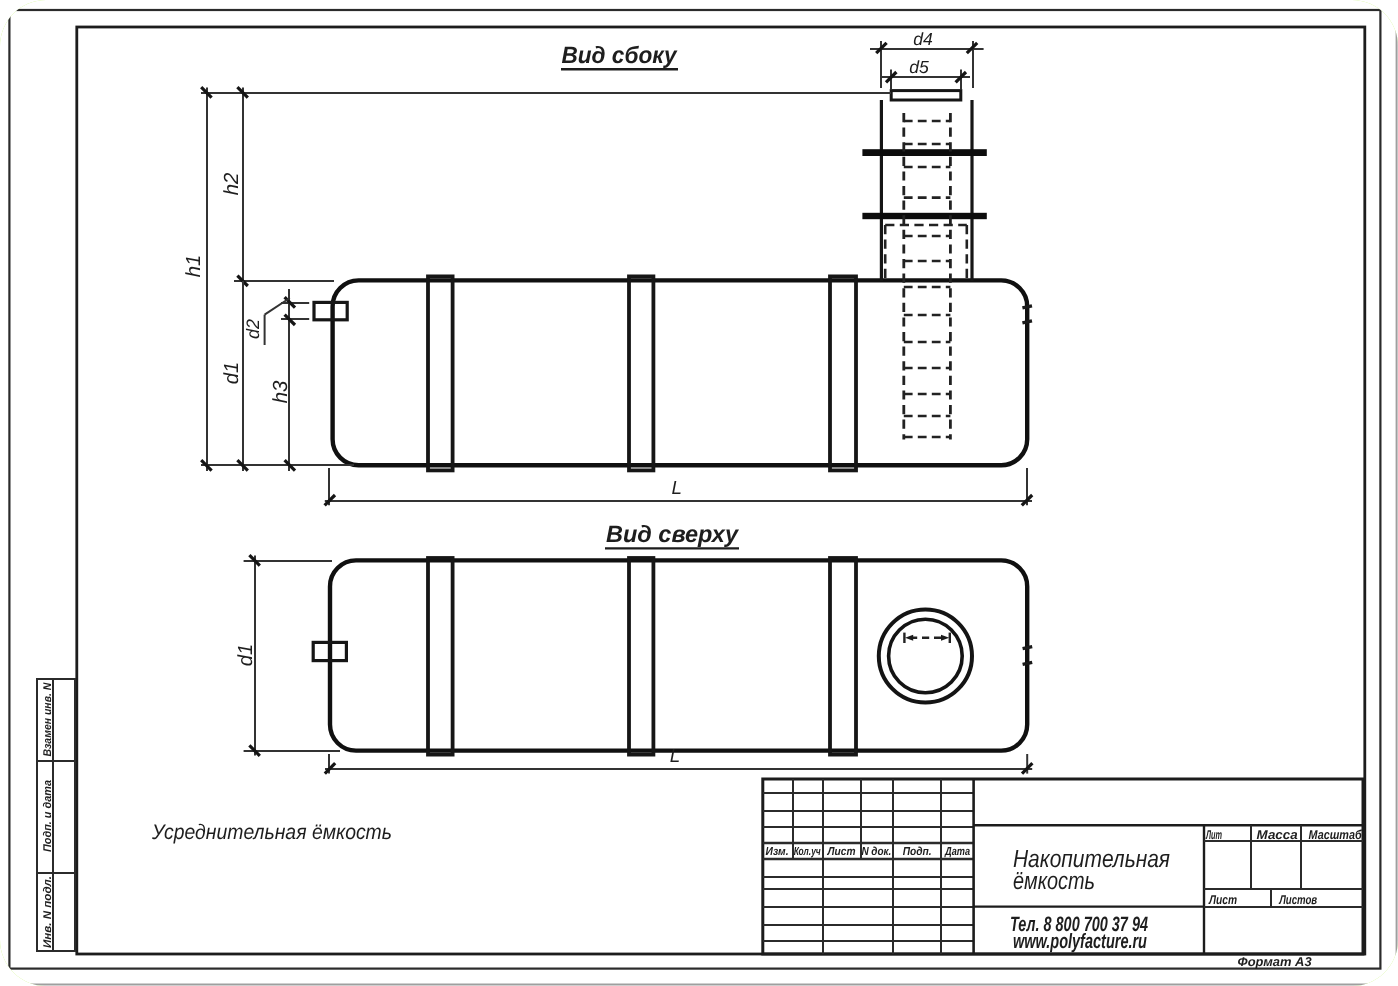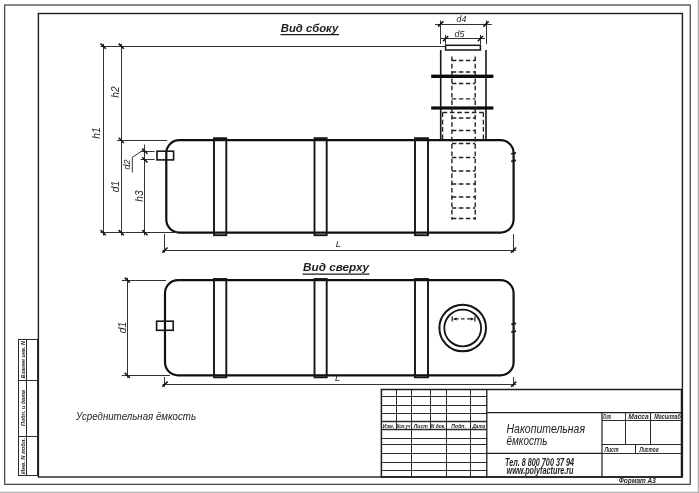--- a/index.html
+++ b/index.html
@@ -1,17 +1,17 @@
 <!DOCTYPE html>
 <html><head>
 <meta charset="utf-8">
 <style>
   html,body{margin:0;padding:0;background:#ffffff;}
   #page{position:relative;width:699px;height:493px;background:#bef264;overflow:hidden;
-        font-family:"Liberation Sans", sans-serif;}
+        font-family:"Liberation Sans", sans-serif;border-radius:23px;}
   svg text{font-family:"Liberation Sans", sans-serif;fill:#1e1e1e;}
 </style>
 </head>
 <body>
 <div id="page">
 <svg width="699" height="493" viewBox="0 0 699 493">
 
 <rect x="0" y="0" width="699" height="493" fill="#ffffff"></rect>
 
 <rect x="4.7" y="5.0" width="685.5" height="479.3" fill="none" stroke="#2b2b2b" stroke-width="1.1"></rect>

